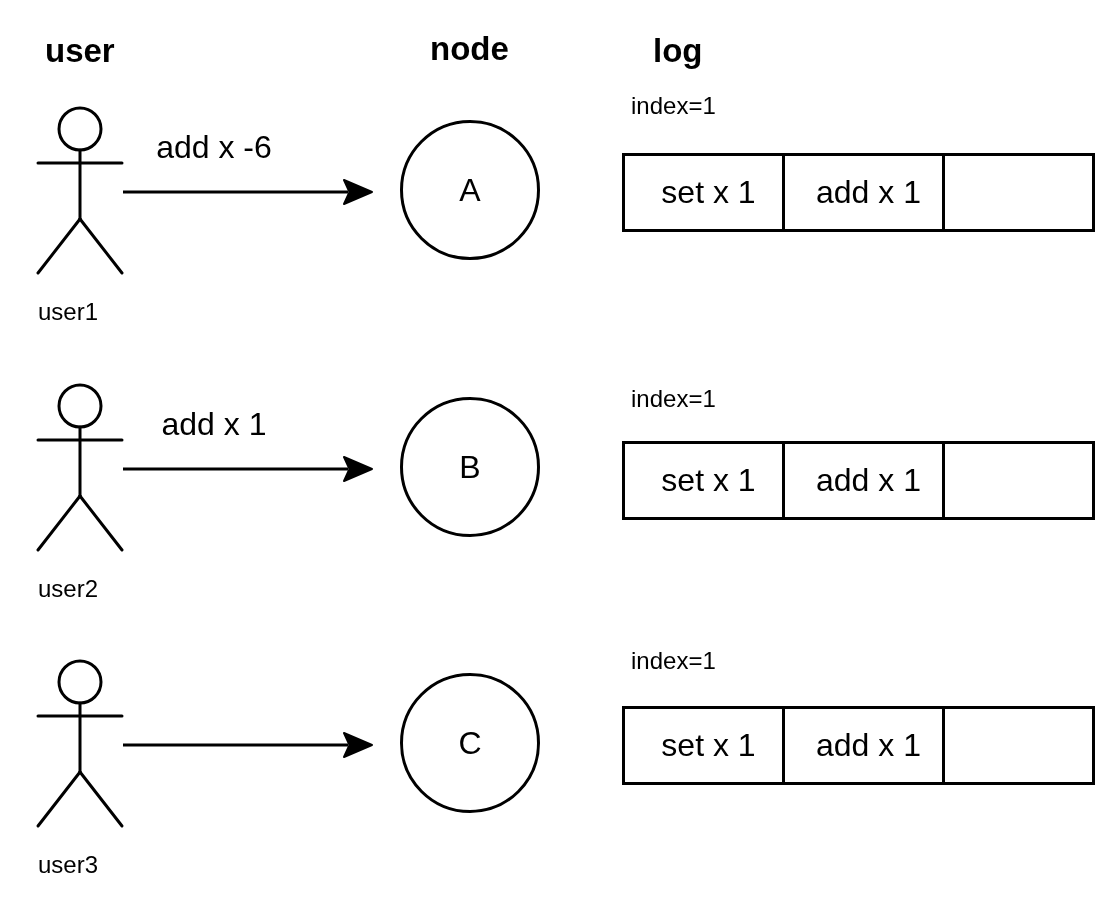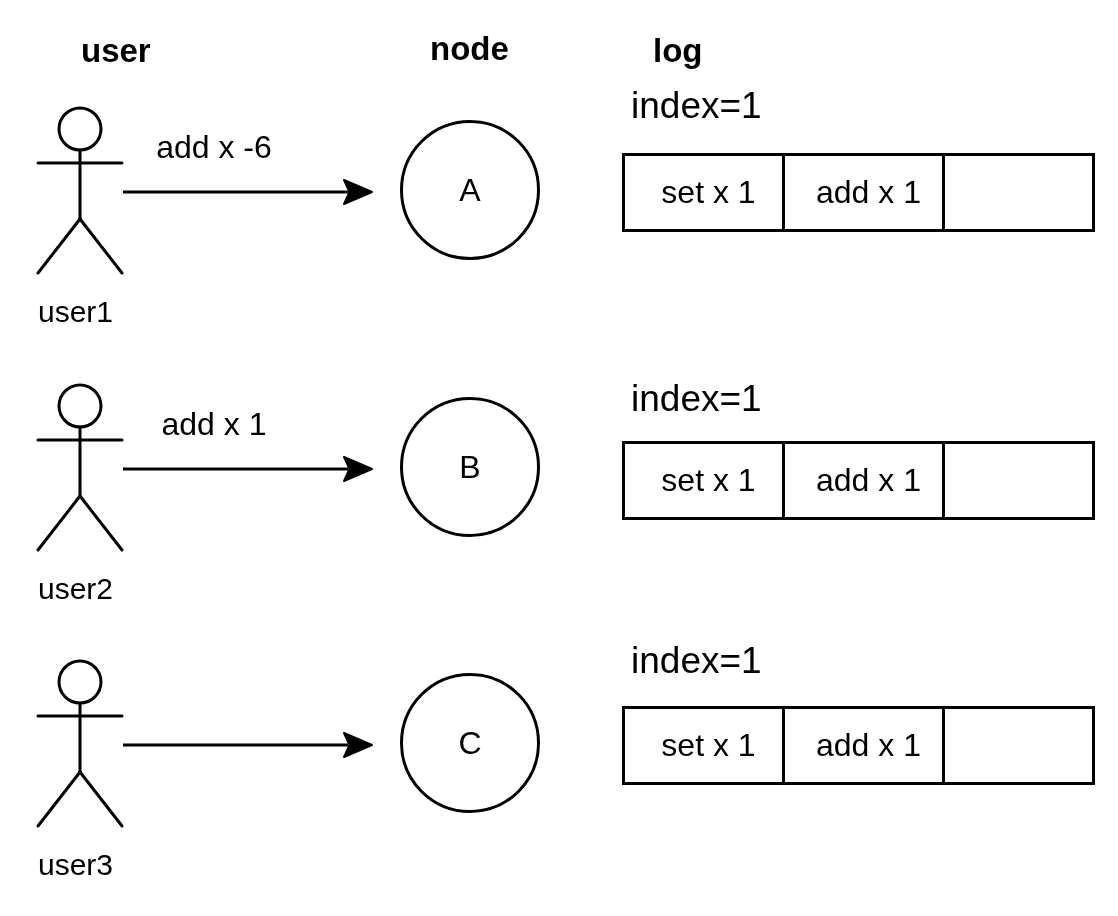--- a/index.html
+++ b/index.html
@@ -33,21 +33,21 @@
     position: absolute;
     left: 15px;
     top: 100px;
     width: 130px;
     height: 180px;
   }
   .actor-label {
     position: absolute;
     left: 38px;
     top: 294px;
-    font-size: 30px;
+    font-size: 24px;
     line-height: 36px;
     white-space: nowrap;
   }
   .msg-label {
     position: absolute;
     left: 89px;
     top: 129px;
     width: 250px;
     text-align: center;
     font-size: 32px;
@@ -74,21 +74,21 @@
     align-items: center;
     justify-content: center;
   }
   .node-letter {
     font-size: 32px;
     line-height: 36px;
   }
   .index-label {
     position: absolute;
     left: 631px;
-    font-size: 37px;
+    font-size: 24px;
     line-height: 36px;
     white-space: nowrap;
   }
   .log-table {
     position: absolute;
     left: 622px;
     width: 473px;
     height: 79px;
     border: 3px solid #000000;
     box-sizing: border-box;
@@ -106,21 +106,21 @@
   .log-cell.divider {
     border-right: 3px solid #000000;
     padding-left: 10px;
   }
 </style>
 </head>
 <body>
 
 <div class="canvas">
 
-  <div class="col-header" style="left:45px; top:34px;margin-left:36px;">user</div>
+  <div class="col-header" style="left:45px; top:34px;">user</div>
   <div class="col-header" style="left:430px; top:32px;">node</div>
   <div class="col-header" style="left:653px; top:34px;">log</div>
 
   <div class="row" style="top:0px;">
     <svg class="actor-svg" viewBox="0 0 130 180">
       <g stroke="#000000" stroke-width="3" fill="none" stroke-linecap="round">
         <circle cx="65" cy="29" r="21"></circle>
         <line x1="65" y1="50" x2="65" y2="119"></line>
         <line x1="23" y1="63" x2="107" y2="63"></line>
         <line x1="65" y1="119" x2="23" y2="173"></line>

